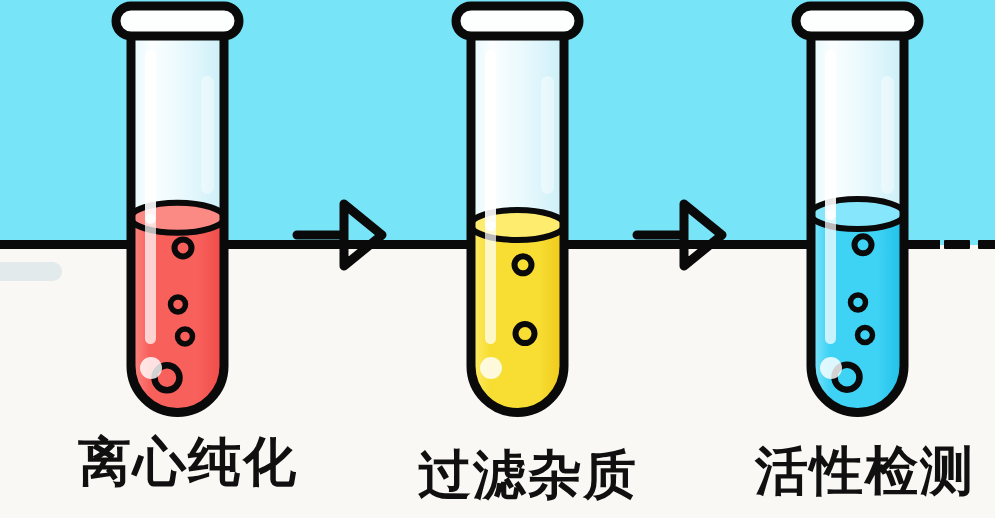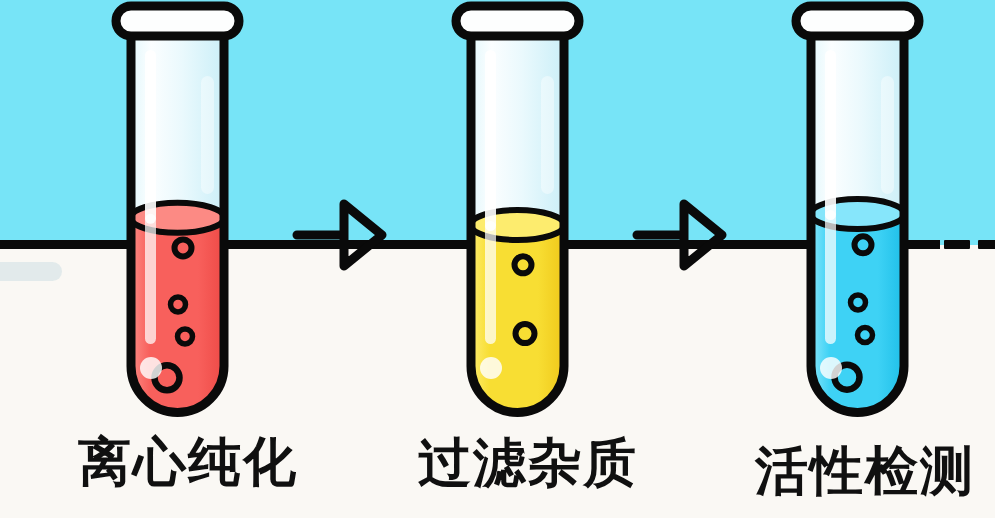--- a/index.html
+++ b/index.html
@@ -279,16 +279,16 @@
   <path d="M 5 39 L 52 39 L 52 8 L 90 39 L 52 70 L 52 39" fill="none" stroke="#0A0A0A" stroke-width="9" stroke-linejoin="round" stroke-linecap="round"></path>
 </svg>
     </div>
   <div class="arrow" id="arrow-2" style="left: 632px; top: 196px;">
 <svg width="96" height="78" viewBox="0 0 96 78" xmlns="http://www.w3.org/2000/svg">
   <path d="M 5 39 L 52 39 L 52 8 L 90 39 L 52 70 L 52 39" fill="none" stroke="#0A0A0A" stroke-width="9" stroke-linejoin="round" stroke-linecap="round"></path>
 </svg>
     </div>
 
   <div class="label" id="label-1" style="left: 78px; top: 428px; margin-top: 7px;">离心纯化</div>
-  <div class="label" id="label-2" style="left: 418px; top: 436px;">过滤杂质</div>
+  <div class="label" id="label-2" style="left: 418px; top: 448px;">过滤杂质</div>
   <div class="label" id="label-3" style="left: 755px; top: 444px;">活性检测</div>
 
 </div>
 
 </body></html>

